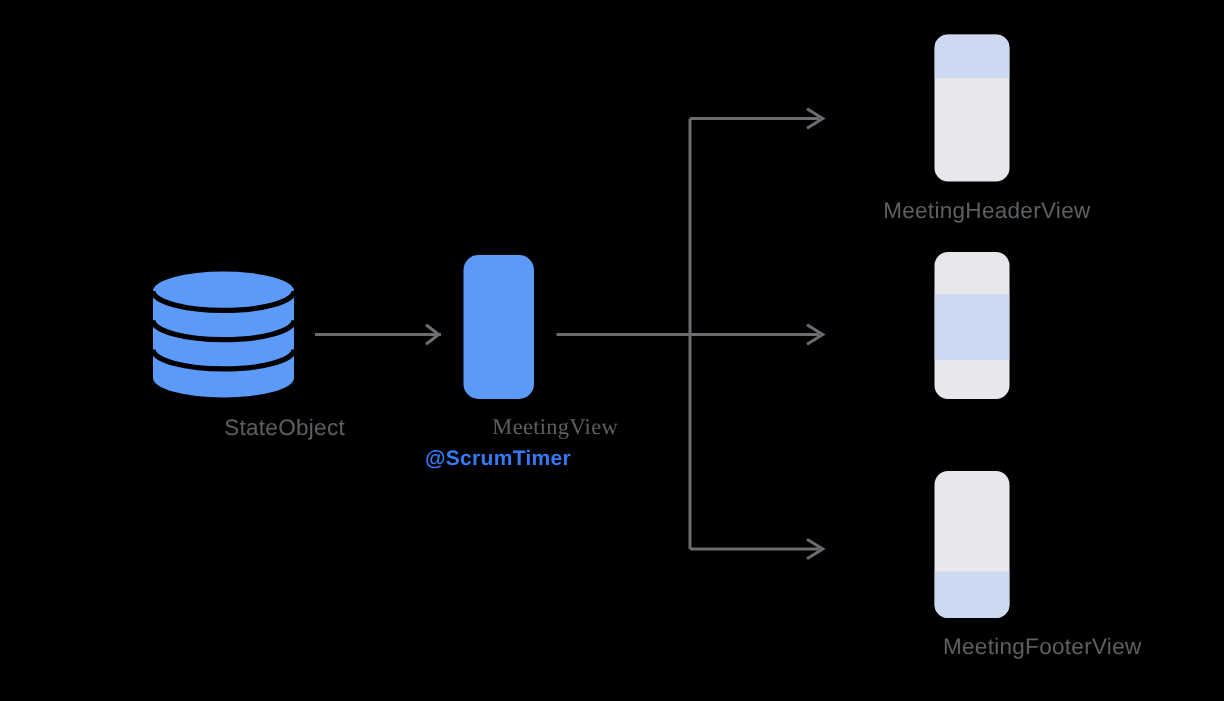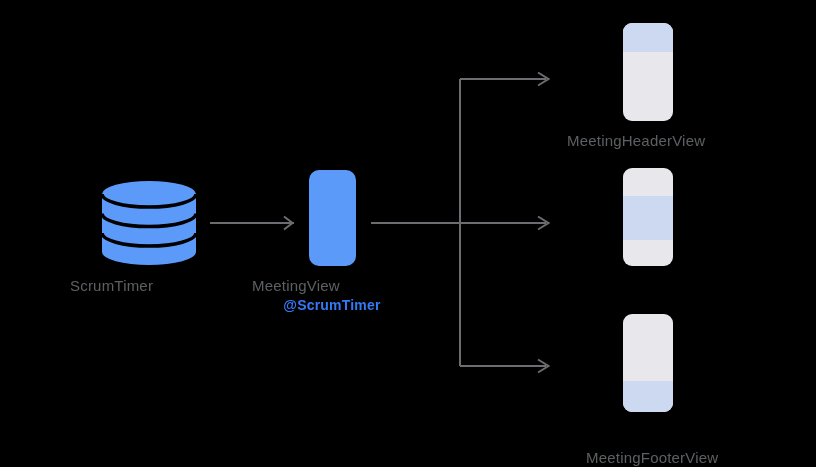--- a/index.html
+++ b/index.html
@@ -2,21 +2,21 @@
 <html style="--background: #000000; --accent-blue: #5b9af8; --annotation-blue: #3479f6; --label-gray: #5d6063; --arrow-gray: #6c6c71; --phone-gray: #e8e8ec; --band-blue: #cdd9f1;"><head>
 <meta charset="utf-8">
 <style>
   html,body{margin:0;padding:0;background:#000;}
   .canvas{
     position:relative;width:816px;height:467px;background:var(--background,#000);
     font-family:"Liberation Sans", sans-serif;overflow:hidden;
   }
   .arrows{position:absolute;left:0;top:0;}
   .node-label{
-    position:absolute;width:160px;text-align:left;
+    position:absolute;width:160px;text-align:right;
     color:var(--label-gray,#5d6063);font-size:15px;font-weight:500;letter-spacing:.2px;
   }
   .node-annotation{
     position:absolute;width:160px;text-align:center;
     color:var(--annotation-blue,#3479f6);font-size:14px;font-weight:700;letter-spacing:.2px;
   }
   .db-icon{position:absolute;left:101px;top:180px;}
   .phone-solid{
     position:absolute;left:309px;top:170px;width:47px;height:96px;border-radius:10px;
     background:var(--accent-blue,#5b9af8);
@@ -57,33 +57,33 @@
       <polyline points="538,359.5 548.5,366 538,372.5"></polyline>
     </g>
   </svg>
 
   <svg class="db-icon" width="96" height="86" viewBox="0 0 96 86">
     <path d="M1,14 A47,13 0 0 1 95,14 L95,72 A47,13 0 0 1 1,72 Z" fill="#5b9af8"></path>
     <path d="M1,14 A47,13 0 0 0 95,14" stroke="#000000" stroke-width="3.5" fill="none"></path>
     <path d="M1,33.5 A47,13 0 0 0 95,33.5" stroke="#000000" stroke-width="3.5" fill="none"></path>
     <path d="M1,53 A47,13 0 0 0 95,53" stroke="#000000" stroke-width="3.5" fill="none"></path>
   </svg>
-  <div class="node-label" style="left:70px;top:277px;">ScrumTimer</div>
+  <div class="node-label" style="left:70px;top:277px;">StateObject</div>
 
   <div class="phone-solid"></div>
-  <div class="node-label" style="left:252px;top:277px;">MeetingView</div>
+  <div class="node-label" style="left:252px;top:277px;font-family:Liberation Serif, serif;">MeetingView</div>
   <div class="node-annotation" style="left:252px;top:297px;">@ScrumTimer</div>
 
   <div class="mini-phone ph-header">
     <div class="band band-top"></div>
   </div>
   <div class="node-label" style="left:567px;top:132px;">MeetingHeaderView</div>
 
   <div class="mini-phone ph-timer">
     <div class="band band-mid"></div>
   </div>
 
   <div class="mini-phone ph-footer">
     <div class="band band-bot"></div>
   </div>
-  <div class="node-label" style="left:586px;top:423px;margin-top:26px;">MeetingFooterView</div>
+  <div class="node-label" style="left:601px;top:423px;">MeetingFooterView</div>
 
 </div>
 
 </body></html>

